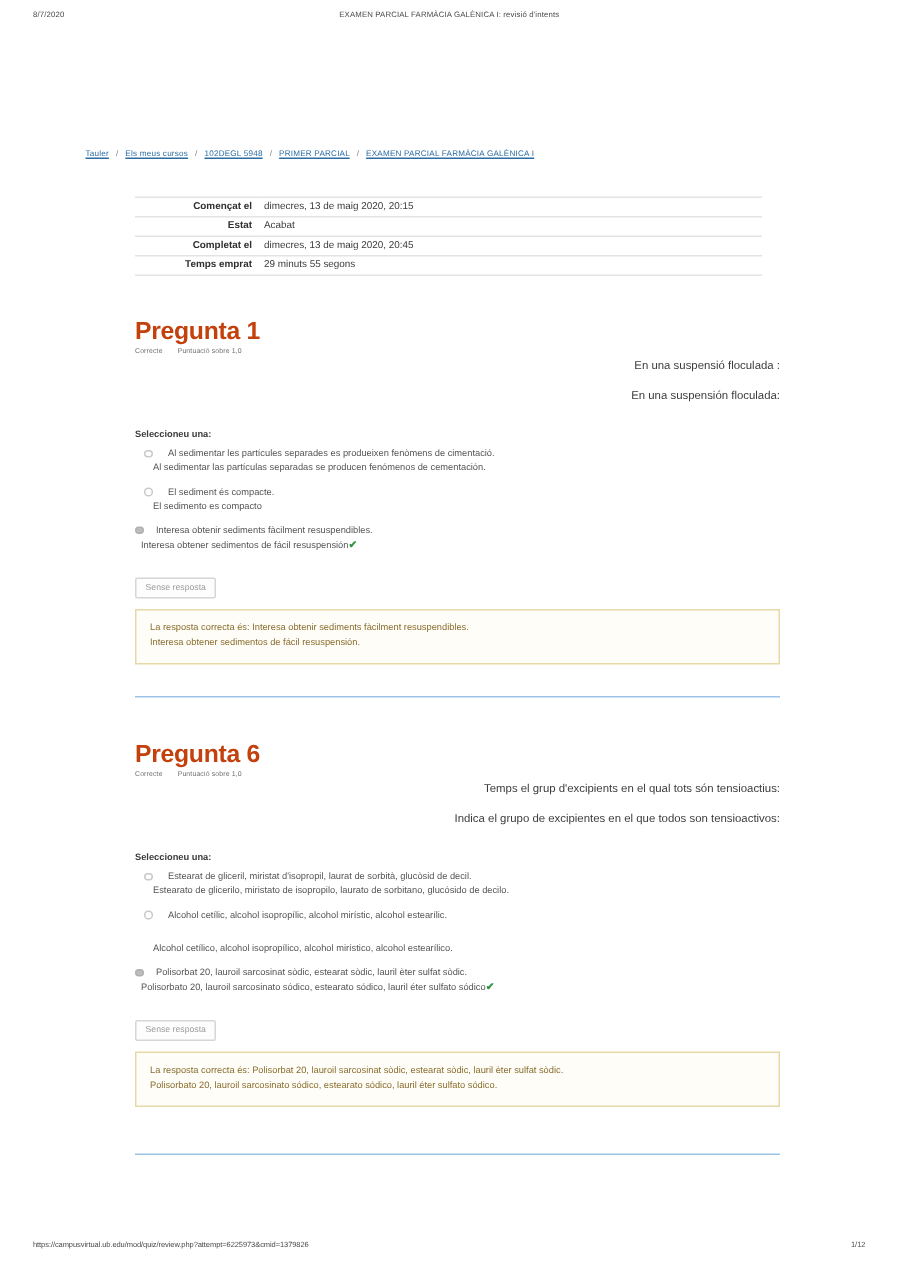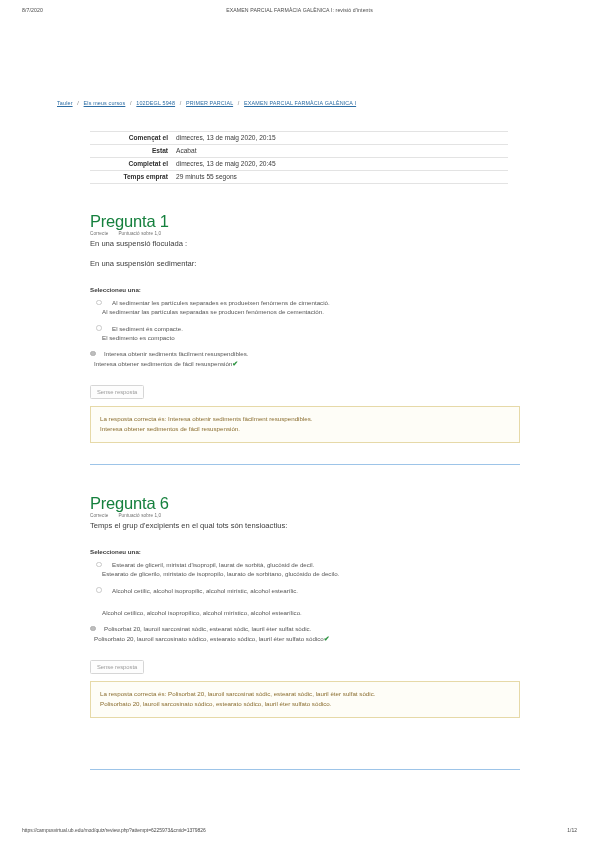--- a/index.html
+++ b/index.html
@@ -88,40 +88,41 @@
   .question {
     position: absolute;
     left: 90px;
     width: 430px;
   }
   .q1 { top: 212px; }
   .q2 { top: 494px; }
 
   .q-title {
     font-size: 16.5px;
-    font-weight: normal;
-    color: #15803d;
+    font-weight: bold;
+    color: #c2410c;
     letter-spacing: -0.2px;
     line-height: 1.1;
     margin: 0 0 1px 0;
   }
   .q-meta {
     font-size: 4.6px;
     color: #6f6f6f;
     letter-spacing: 0.1px;
     margin: 0 0 2px 0;
     white-space: nowrap;
   }
   .q-meta .m-state { margin-right: 10px; }
 
   .q-stem {
     font-size: 7.6px;
     color: #3b3b3b;
     line-height: 1.45;
     margin: 1px 0 0 0;
+    text-align: right;
   }
   .q-stem .stem-es { display: block; margin-top: 9px; }
 
   .sel-label {
     font-size: 6.2px;
     font-weight: bold;
     color: #3b3b3b;
     margin: 17px 0 5px 0;
   }
 
@@ -257,21 +258,21 @@
   </tbody>
 </table>
 
 <section class="question q1">
   <h2 class="q-title">Pregunta 1</h2>
   <div class="q-meta">
     <span class="m-state">Correcte</span><span class="m-grade">Puntuació sobre 1,0</span>
   </div>
   <div class="q-stem">
     <span>En una suspensió floculada :</span>
-    <span class="stem-es">En una suspensión sedimentar:</span>
+    <span class="stem-es">En una suspensión floculada:</span>
   </div>
   <div class="sel-label">Seleccioneu una:</div>
   <ul class="options">
     <li class="opt">
       <span class="radio"></span>
       <span class="line-ca">Al sedimentar les partícules separades es produeixen fenòmens de cimentació.</span>
       <span class="line-es">Al sedimentar las partículas separadas se producen fenómenos de cementación.</span>
     </li>
     <li class="opt">
       <span class="radio"></span>
@@ -293,20 +294,21 @@
 
 <div class="divider d1"></div>
 
 <section class="question q2">
   <h2 class="q-title">Pregunta 6</h2>
   <div class="q-meta">
     <span class="m-state">Correcte</span><span class="m-grade">Puntuació sobre 1,0</span>
   </div>
   <div class="q-stem">
     <span>Temps el grup d'excipients en el qual tots són tensioactius:</span>
+    <span class="stem-es">Indica el grupo de excipientes en el que todos son tensioactivos:</span>
   </div>
   <div class="sel-label">Seleccioneu una:</div>
   <ul class="options">
     <li class="opt">
       <span class="radio"></span>
       <span class="line-ca">Estearat de gliceril, miristat d'isopropil, laurat de sorbità, glucòsid de decil.</span>
       <span class="line-es">Estearato de glicerilo, miristato de isopropilo, laurato de sorbitano, glucósido de decilo.</span>
     </li>
     <li class="opt spaced">
       <span class="radio"></span>

